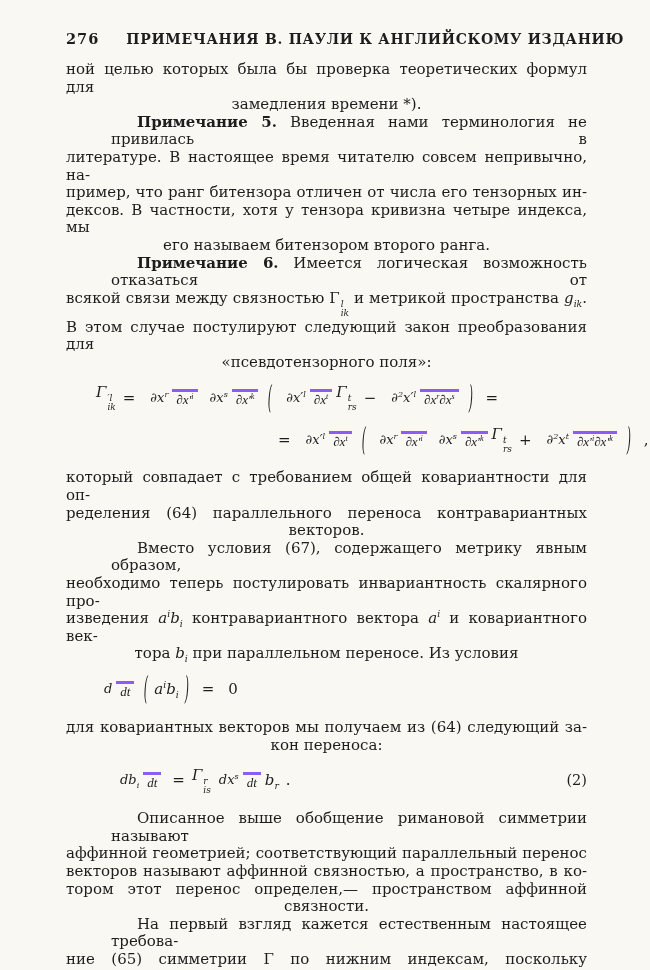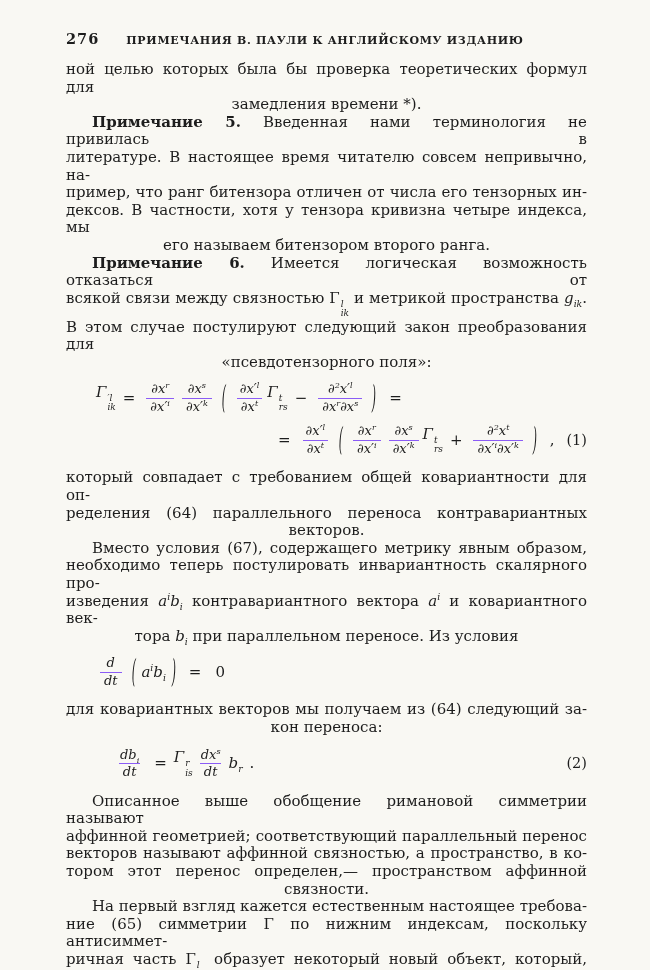--- a/index.html
+++ b/index.html
@@ -10,42 +10,42 @@
     box-sizing:border-box;
     background:#f9f8f3;
     color:#1d1d1d;
     font-family:"DejaVu Serif","Liberation Serif",serif;
     padding:30px 63px 0 66px;
     overflow:hidden;
   }
   
   .hdr{display:flex;align-items:baseline;margin-bottom:14px;}
   .pgnum{font-size:14.5px;font-weight:700;letter-spacing:1px;}
-  .htitle{font-size:11px;font-weight:700;letter-spacing:0.7px;margin-left:27px;white-space:nowrap;}
+  .htitle{font-size:14px;font-weight:700;letter-spacing:0.7px;margin-left:27px;white-space:nowrap;}
   
   .bt{font-size:15px;line-height:17.6px;}
   .ln{min-height:17.6px;text-align:center;}
   .j{text-align:justify;text-align-last:justify;}
-  .ind{text-indent:26px;}
+  .ind{text-indent:26px;margin-left:45px;}
   .gap{margin-top:8px;}
   .bold{font-weight:700;}
   .ital{font-style:italic;}
   sup,sub{font-size:0.62em;line-height:0;}
   
   .ss{display:inline-flex;flex-direction:column;align-items:flex-start;
       font-size:0.60em;line-height:1.05;vertical-align:-0.45em;margin-left:1px;
       font-style:italic;}
   .ss span{display:block;}
   
   .eq{font-style:italic;font-size:15px;margin:6px 0 8px;}
   .eqrow{display:flex;align-items:center;min-height:42px;}
-  .frac{display:inline-flex;flex-direction:column;align-items:center;
+  .frac{display:inline-flex;flex-direction:row;align-items:center;
         margin:0 4px;font-size:13px;line-height:1.12;text-align:center;}
   .num{padding:0 4px 1px;white-space:nowrap;}
-  .den{border-top:1px solid #8b5cf6;padding:1px 4px 0;white-space:nowrap;}
+  .den{border-top:3px solid #8b5cf6;padding:1px 4px 0;white-space:nowrap;font-family:Liberation Serif, serif;}
   .fop{margin:0 7px;font-style:normal;}
   .par{display:inline-block;transform:scale(0.72,2.15);margin:0 5px;font-weight:400;}
   .eqlabel{margin-left:auto;font-style:normal;font-size:14.5px;}
   .at{display:inline;}
   .atm{white-space:nowrap;}
 </style>
 </head>
 <body>
 
 <div class="page">

